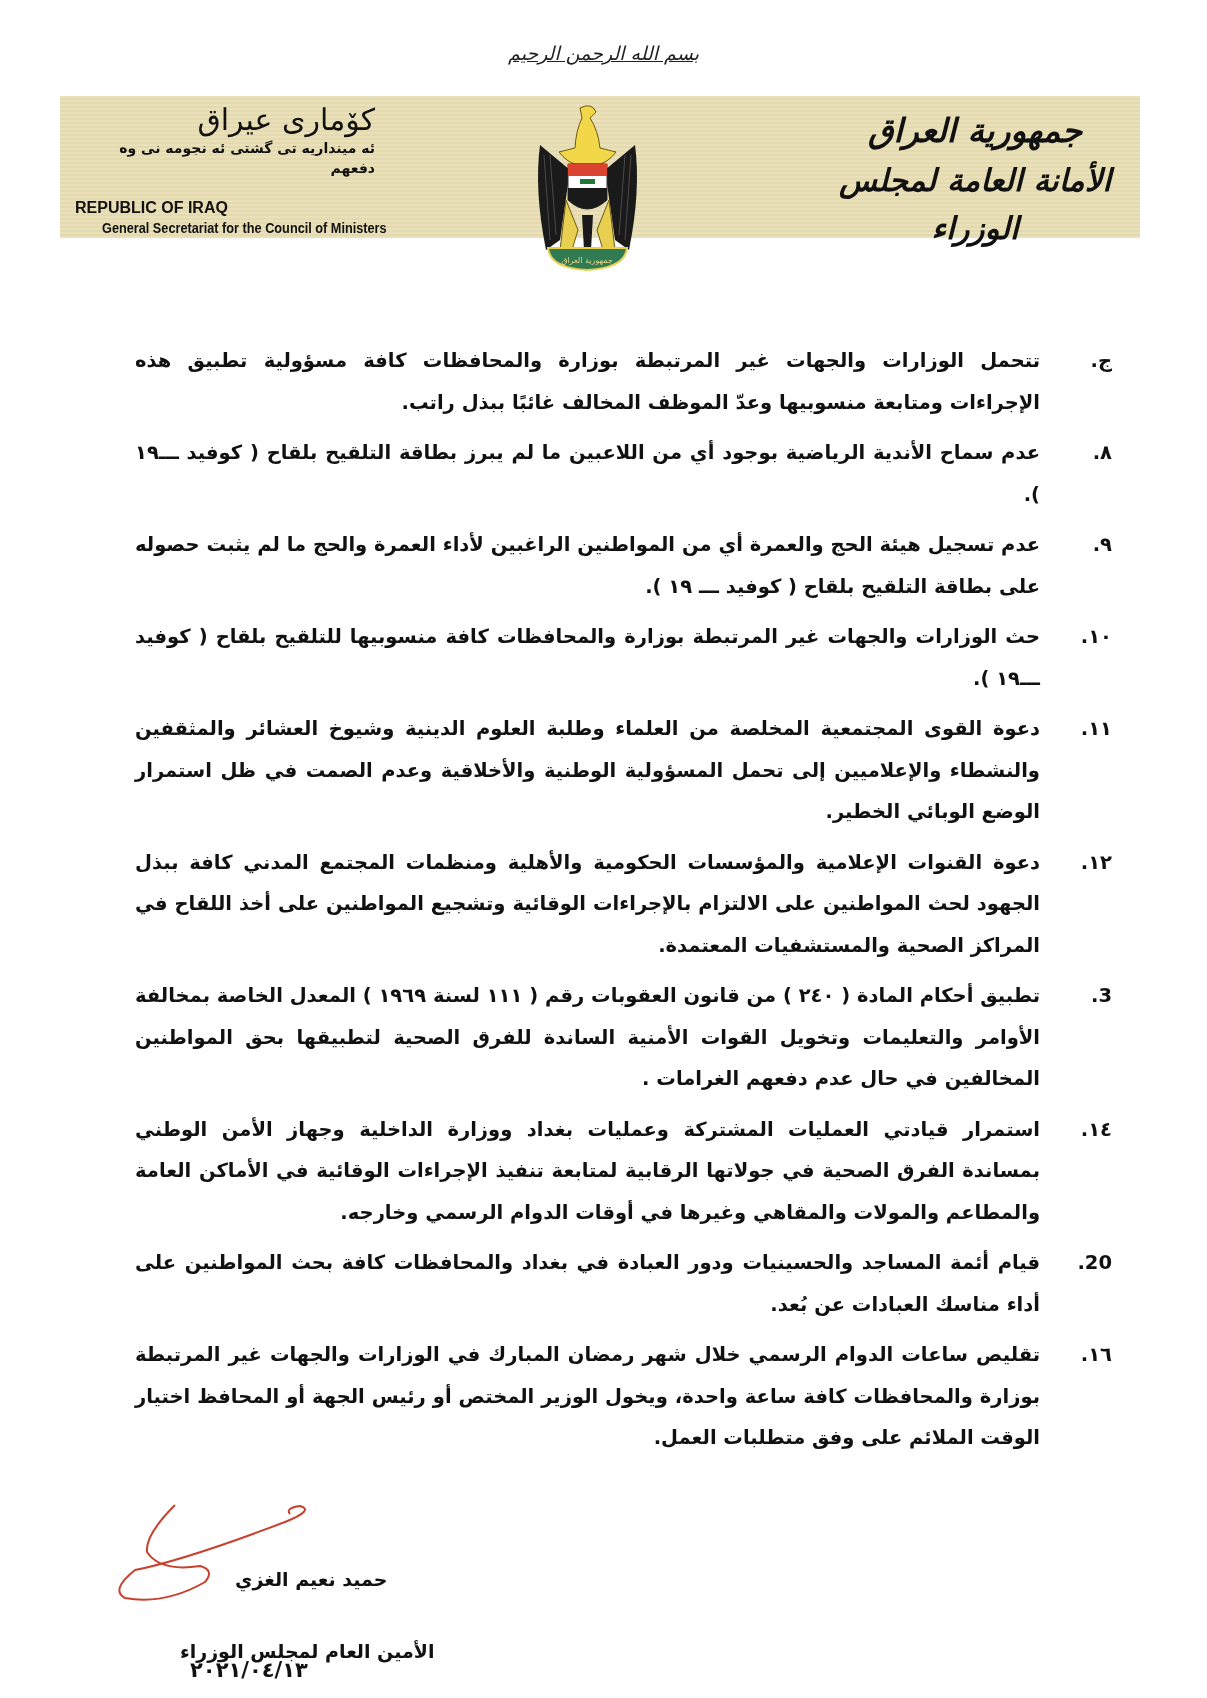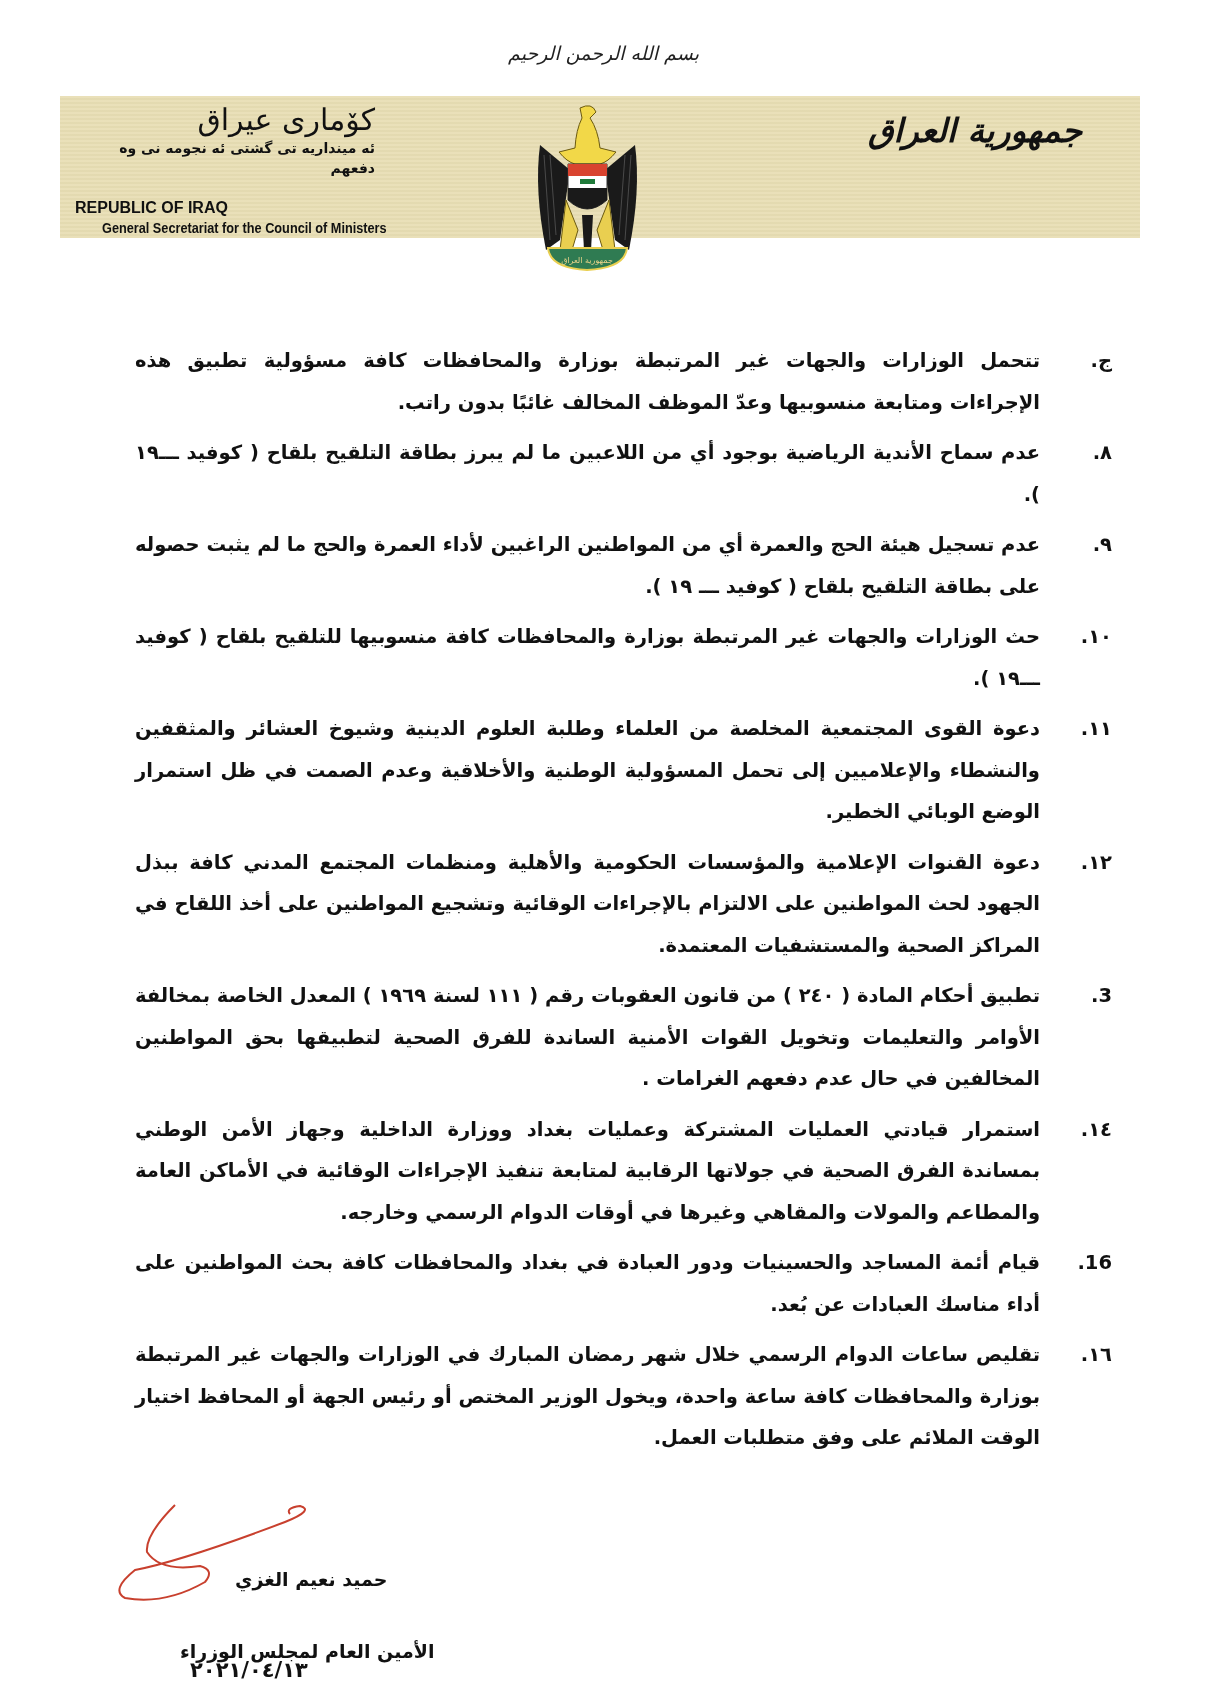--- a/index.html
+++ b/index.html
@@ -1,20 +1,20 @@
 <!DOCTYPE html>
 <html><head>
 <meta charset="utf-8">
 <style>
   html, body { margin: 0; padding: 0; background: #ffffff; }
   body { width: 1207px; height: 1698px; position: relative; overflow: hidden;
          font-family: "DejaVu Sans", sans-serif; color: #111; }
   .basmala { position: absolute; top: 42px; left: 0; width: 1207px; text-align: center;
              font-family: "DejaVu Serif", serif; font-size: 19px; font-style: italic; color: #222;
-             letter-spacing: -0.5px; }
+             letter-spacing: -0.5px; text-decoration: underline; }
   .banner { position: absolute; top: 96px; left: 60px; width: 1080px; height: 142px;
             background: #e8deb4;
             background-image: repeating-linear-gradient(0deg, rgba(255,255,255,0.07) 0 2px, rgba(0,0,0,0.02) 2px 4px); }
   .left-block { position: absolute; left: 15px; top: 6px; width: 300px; }
   .kurd-title { font-family: "DejaVu Serif", serif; font-size: 30px; line-height: 36px; direction: rtl; color:#111; }
   .kurd-sub { font-size: 14px; font-weight: bold; direction: rtl; line-height: 20px; color:#111; }
   .en-title { font-family: "Liberation Sans", sans-serif; font-weight: bold; font-size: 16px; line-height: 20px; margin-top: 20px; color:#111; }
   .en-sub { font-family: "Liberation Sans", sans-serif; font-weight: bold; font-size: 15.5px; line-height: 20px; color:#111; transform: scaleX(0.82); transform-origin: center; white-space: nowrap; }
   .right-block { position: absolute; right: 20px; top: 10px; width: 290px; text-align: center; direction: rtl; }
   .ar-title { font-family: "DejaVu Serif", serif; font-size: 33px; line-height: 50px; font-weight: bold; color:#111; font-style: italic; }
@@ -38,20 +38,21 @@
 
 <div class="banner">
   <div class="left-block">
     <div class="kurd-title">كۆماری عیراق</div>
     <div class="kurd-sub">ئه مینداریه تی گشتی ئه نجومه نی وه دفعهم</div>
     <div class="en-title">REPUBLIC OF IRAQ</div>
     <div class="en-sub">General Secretariat for the Council of Ministers</div>
   </div>
   <div class="right-block">
     <div class="ar-title">جمهورية العراق</div>
+    <div class="ar-sub">الأمانة العامة لمجلس الوزراء</div>
   </div>
 </div>
 
 <svg class="emblem" viewBox="0 0 115 175">
 
   <path d="M10 45 Q4 90 16 150 L30 140 L40 70 Z" fill="#1a1a1a"></path>
   <path d="M105 45 Q111 90 99 150 L85 140 L75 70 Z" fill="#1a1a1a"></path>
   <g stroke="#555" stroke-width="0.8">
     <line x1="14" y1="55" x2="20" y2="140"></line>
       <line x1="20" y1="55" x2="26" y2="135"></line>
@@ -70,21 +71,21 @@
   <path d="M79 100 L67 130 L73 150 L85 150 Z" fill="#e9cf50" stroke="#6b5a10" stroke-width="1"></path>
   <path d="M52 115 L63 115 L61 150 L54 150 Z" fill="#1a1a1a"></path>
 
   <path d="M18 148 L97 148 Q95 168 57 170 Q20 168 18 148 Z" fill="#2f7b52" stroke="#e9cf50" stroke-width="2"></path>
   <text x="57" y="163" font-size="8" fill="#e9d38a" text-anchor="middle" font-family="DejaVu Sans, sans-serif">جمهورية العراق</text>
 </svg>
 
 <div class="content">
   <div class="item">
     <span class="num">ج.</span>
-    <span class="txt">تتحمل الوزارات والجهات غير المرتبطة بوزارة والمحافظات كافة مسؤولية تطبيق هذه الإجراءات ومتابعة منسوبيها وعدّ الموظف المخالف غائبًا بدون راتب.</span>
+    <span class="txt">تتحمل الوزارات والجهات غير المرتبطة بوزارة والمحافظات كافة مسؤولية تطبيق هذه الإجراءات ومتابعة منسوبيها وعدّ الموظف المخالف غائبًا ببذل راتب.</span>
   </div>
   <div class="item">
     <span class="num">٨.</span>
     <span class="txt">عدم سماح الأندية الرياضية بوجود أي من اللاعبين ما لم يبرز بطاقة التلقيح بلقاح ( كوفيد ـــ١٩ ).</span>
   </div>
   <div class="item">
     <span class="num">٩.</span>
     <span class="txt">عدم تسجيل هيئة الحج والعمرة أي من المواطنين الراغبين لأداء العمرة والحج ما لم يثبت حصوله على بطاقة التلقيح بلقاح ( كوفيد ـــ ١٩ ).</span>
   </div>
   <div class="item">
@@ -101,21 +102,21 @@
   </div>
   <div class="item">
     <span class="num">3.</span>
     <span class="txt">تطبيق أحكام المادة ( ٢٤٠ ) من قانون العقوبات رقم ( ١١١ لسنة ١٩٦٩ ) المعدل الخاصة بمخالفة الأوامر والتعليمات وتخويل القوات الأمنية الساندة للفرق الصحية لتطبيقها بحق المواطنين المخالفين في حال عدم دفعهم الغرامات .</span>
   </div>
   <div class="item">
     <span class="num">١٤.</span>
     <span class="txt">استمرار قيادتي العمليات المشتركة وعمليات بغداد ووزارة الداخلية وجهاز الأمن الوطني بمساندة الفرق الصحية في جولاتها الرقابية لمتابعة تنفيذ الإجراءات الوقائية في الأماكن العامة والمطاعم والمولات والمقاهي وغيرها في أوقات الدوام الرسمي وخارجه.</span>
   </div>
   <div class="item">
-    <span class="num">16.</span>
+    <span class="num">20.</span>
     <span class="txt">قيام أئمة المساجد والحسينيات ودور العبادة في بغداد والمحافظات كافة بحث المواطنين على أداء مناسك العبادات عن بُعد.</span>
   </div>
   <div class="item">
     <span class="num">١٦.</span>
     <span class="txt">تقليص ساعات الدوام الرسمي خلال شهر رمضان المبارك في الوزارات والجهات غير المرتبطة بوزارة والمحافظات كافة ساعة واحدة، ويخول الوزير المختص أو رئيس الجهة أو المحافظ اختيار الوقت الملائم على وفق متطلبات العمل.</span>
   </div>
 </div>
 
 <div class="sig-block">
   <svg class="signature" viewBox="0 0 260 110">

